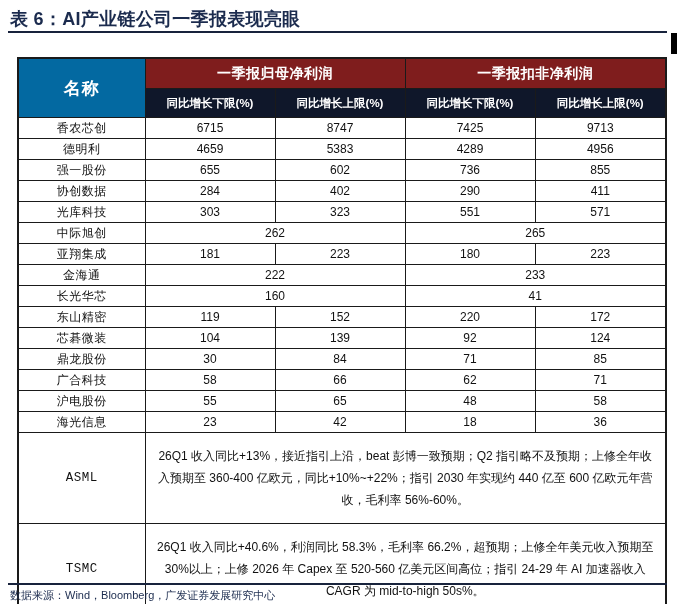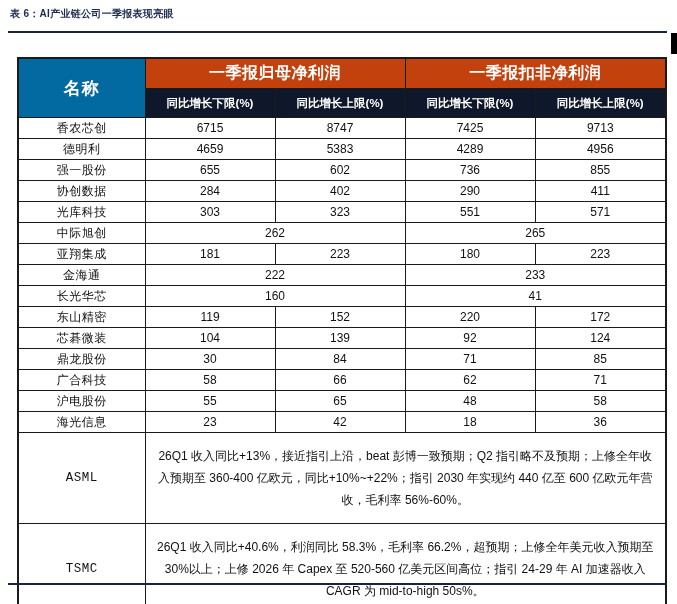--- a/index.html
+++ b/index.html
@@ -12,21 +12,21 @@
     position: relative;
     width: 677px;
     height: 604px;
     background: #ffffff;
     overflow: hidden;
   }
   .title {
     position: absolute;
     left: 10px;
     top: 7px;
-    font-size: 10px;
+    font-size: 18px;
     font-weight: bold;
     color: #1b2b4e;
     letter-spacing: 0.3px;
     white-space: nowrap;
   }
   .title-rule {
     position: absolute;
     left: 8px;
     top: 31px;
     width: 659px;
@@ -52,23 +52,23 @@
   }
   table.main th, table.main td {
     border: 1px solid #1a1a1a;
     padding: 0 4px;
     text-align: center;
     vertical-align: middle;
     overflow: hidden;
   }
   th.group-hd {
     height: 29px;
-    background: #c2410c;
+    background: #7f1d1d;
     color: #ffffff;
-    font-size: 16px;
+    font-size: 14px;
     font-weight: bold;
     letter-spacing: 0.5px;
   }
   th.name-hd {
     background: #0369a1;
     color: #ffffff;
     font-size: 17px;
     font-weight: bold;
     letter-spacing: 1px;
     font-family: Liberation Mono, monospace;
@@ -251,14 +251,15 @@
           <td class="note-cell" colspan="4">26Q1 收入同比+13%，接近指引上沿，beat 彭博一致预期；Q2 指引略不及预期；上修全年收入预期至 360-400 亿欧元，同比+10%~+22%；指引 2030 年实现约 440 亿至 600 亿欧元年营收，毛利率 56%-60%。</td>
         </tr>
         <tr class="note-row">
           <td class="name-cell">TSMC</td>
           <td class="note-cell" colspan="4">26Q1 收入同比+40.6%，利润同比 58.3%，毛利率 66.2%，超预期；上修全年美元收入预期至 30%以上；上修 2026 年 Capex 至 520-560 亿美元区间高位；指引 24-29 年 AI 加速器收入 CAGR 为 mid-to-high 50s%。</td>
         </tr>
       </tbody>
   </table>
 
   <div class="footer-rule"></div>
+  <div class="footer-source">数据来源：Wind，Bloomberg，广发证券发展研究中心</div>
 
 </div>
 
 </body></html>

